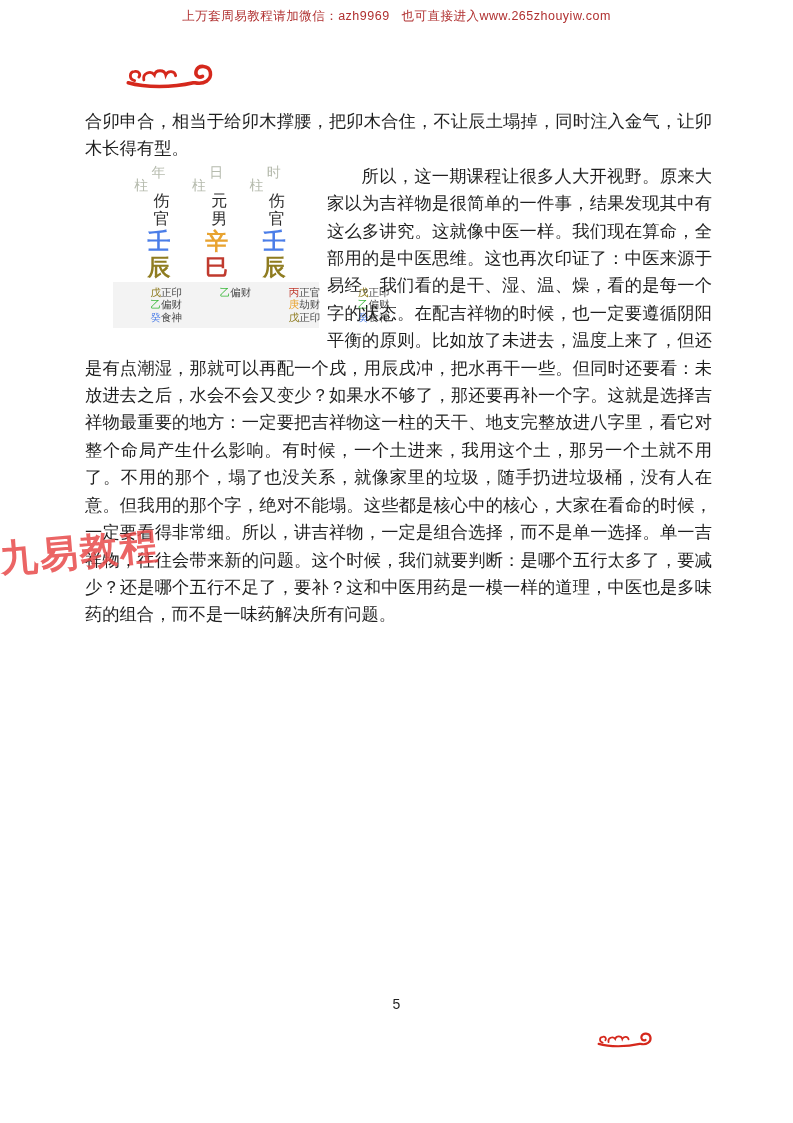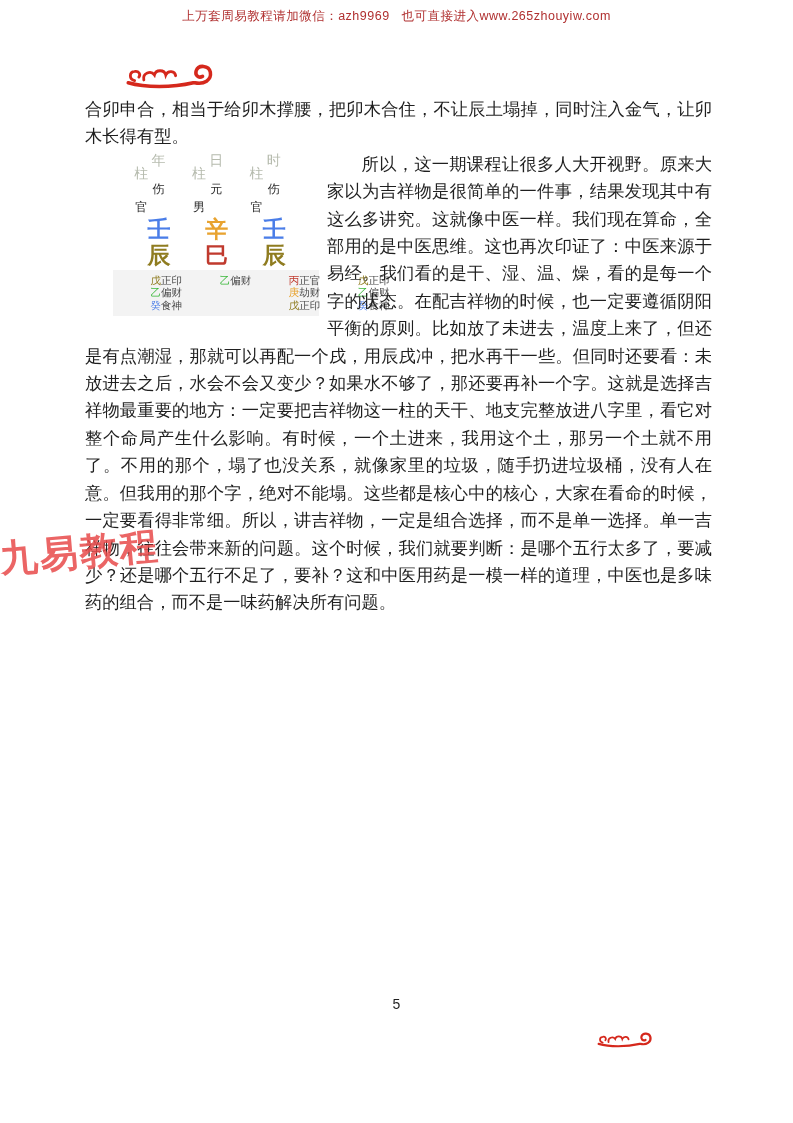--- a/index.html
+++ b/index.html
@@ -15,34 +15,34 @@
   }
   .ornament{position:absolute;}
   .ornament.top{left:124px;top:58px;width:92px;height:34px;}
   .ornament.bottom{left:596px;top:1028px;width:58px;height:22px;}
   .watermark{
     position:absolute;left:0px;top:534px;z-index:6;pointer-events:none;
     font-size:38px;font-weight:700;letter-spacing:2px;
     transform:rotate(-5deg);transform-origin:left center;
   }
   .body-text{
-    position:absolute;left:85px;top:96px;width:627px;
+    position:absolute;left:85px;top:108px;width:627px;
     font-size:17.3px;line-height:27.4px;color:#1f1f1f;
     text-align:justify;z-index:2;
   }
   .body-text p{margin:0;}
   .ind{text-indent:2em;}
   
   .bazi-float{
     float:left;width:206px;margin:3px 8px 6px 28px;display:block;
   }
   .bz-grid{display:grid;grid-template-columns:repeat(4,1fr);text-align:center;}
   .bz-col{display:block;}
   .bz-label{display:block;font-size:14px;line-height:13px;color:#b6bbae;letter-spacing:1px;}
-  .bz-god{display:block;font-size:12px;line-height:18px;color:#2b2b2b;letter-spacing:1px;}
+  .bz-god{display:block;font-size:16px;line-height:18px;color:#2b2b2b;letter-spacing:1px;text-align:right;}
   .bz-stem,.bz-branch{display:block;font-size:23px;line-height:26px;font-weight:700;}
   .bz-hidden{
     display:grid;grid-template-columns:repeat(4,1fr);
     background:#f3f3f3;padding:4px 0 5px;margin-top:2px;text-align:right;
   }
   .bz-hcol{display:block;}
   .bz-hd-line{display:block;font-size:10.5px;line-height:12.5px;margin-left:3px;white-space:nowrap;color:#4a4a4a;}
   .hd-char{font-style:normal;font-weight:400;}
   .page-number{
     position:absolute;left:0;top:996px;width:100%;text-align:center;

